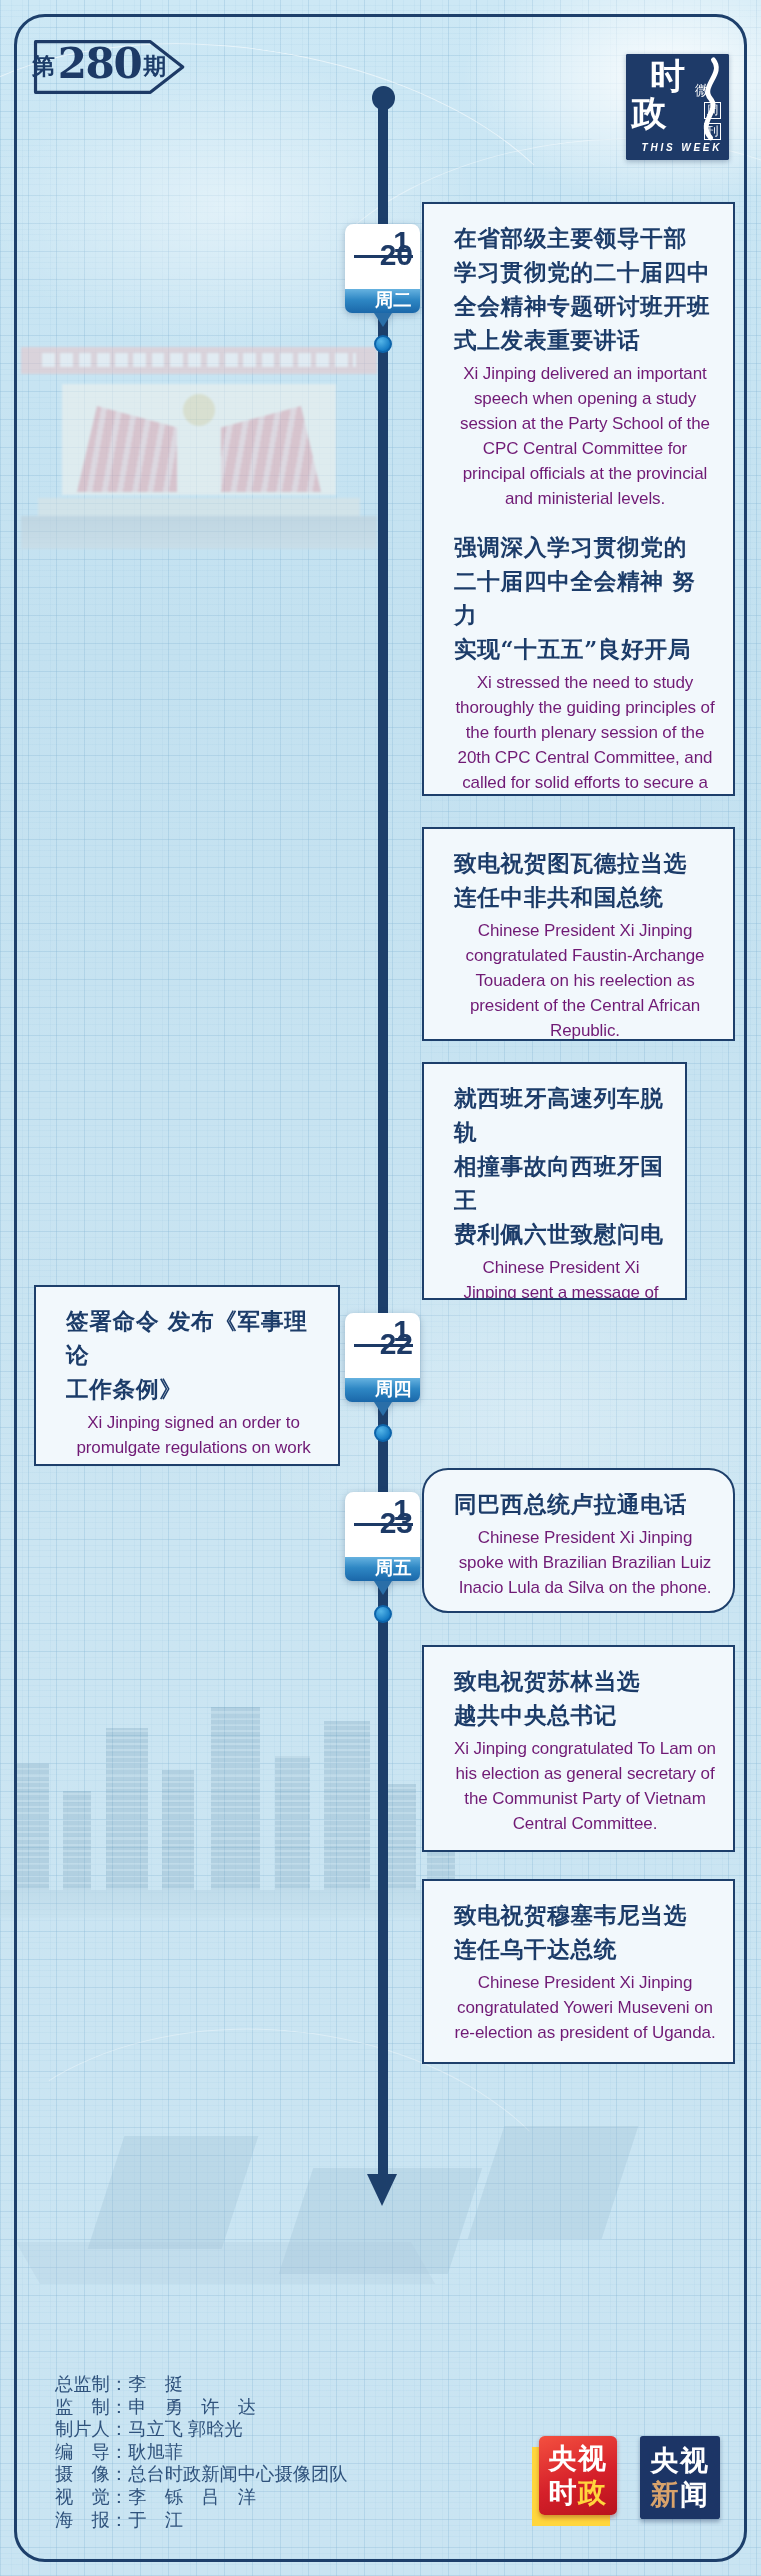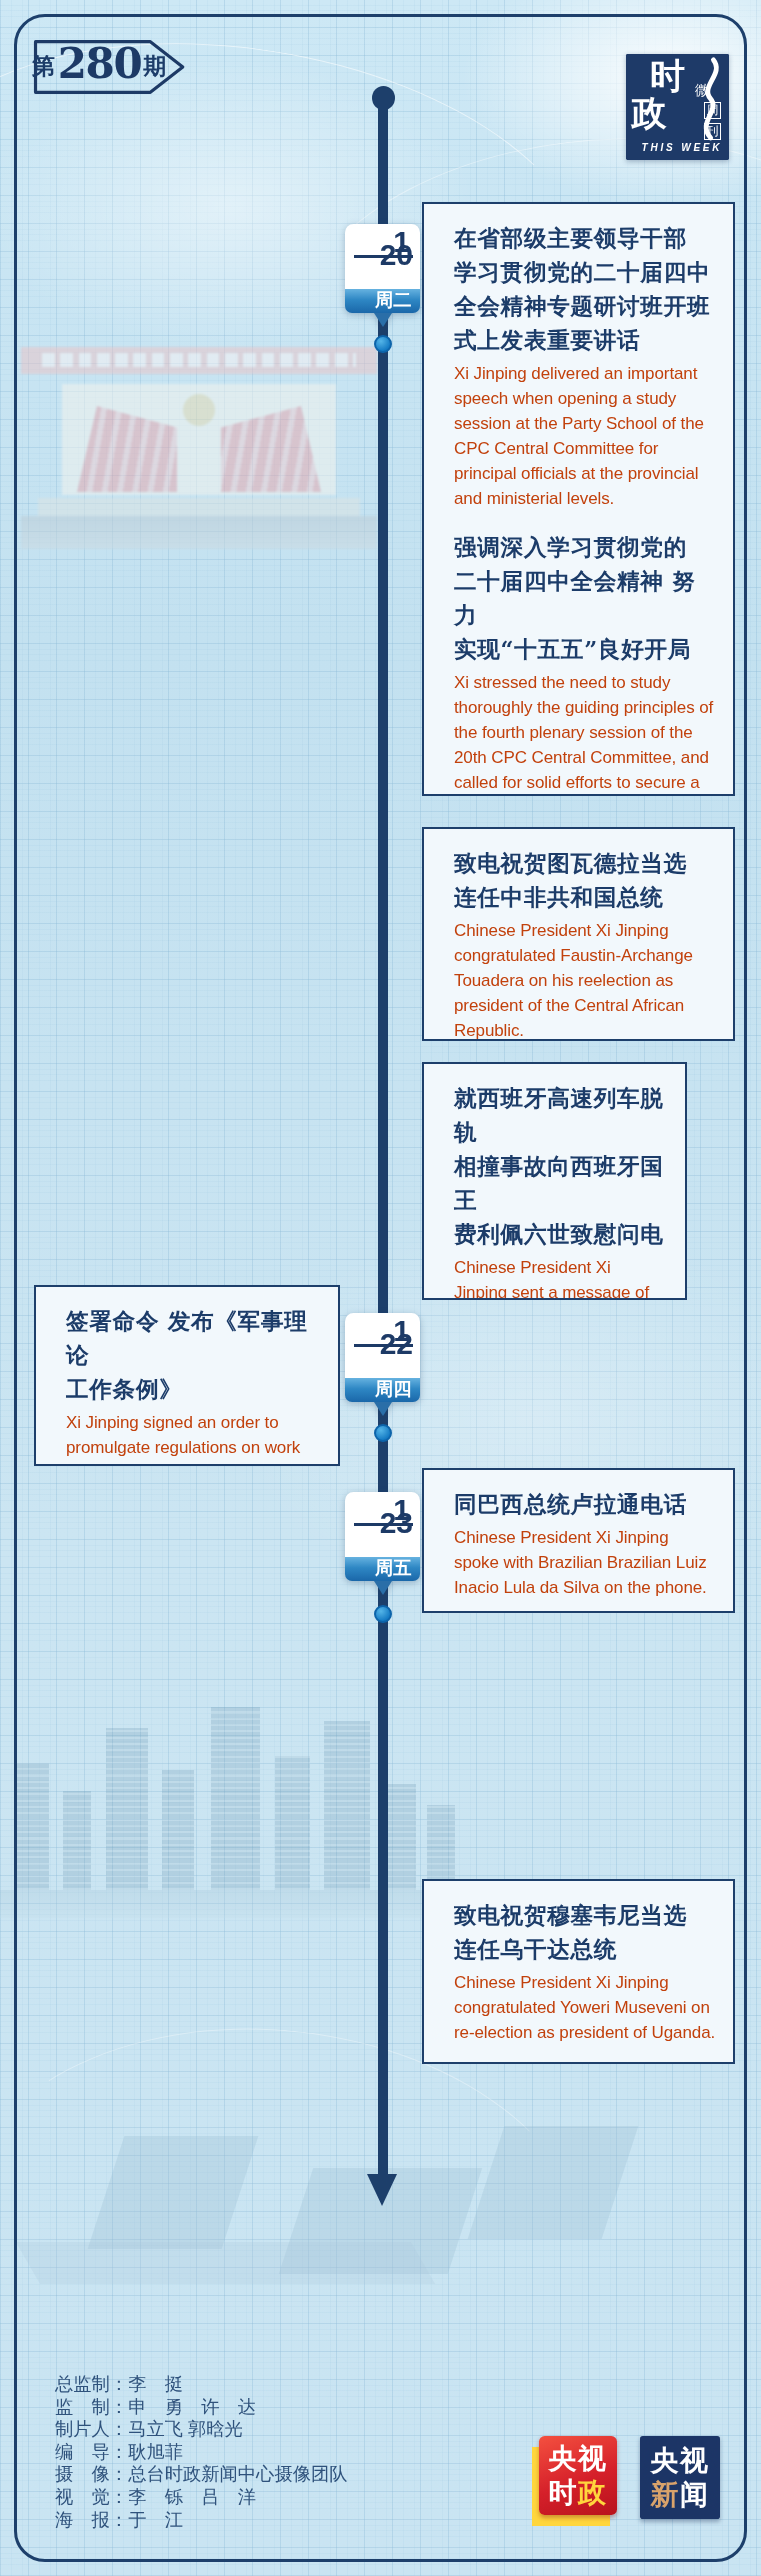--- a/index.html
+++ b/index.html
@@ -92,27 +92,27 @@
   .tl-dot{position:absolute;left:374px;width:18.3px;height:18.3px;border-radius:50%;
     background:radial-gradient(circle at 35% 30%,#54b5e8,#1278c2 75%);
     border:2.1px solid #0d64aa;}
   #dot1{top:335px;} #dot2{top:1424px;} #dot3{top:1605px;}
 
   
   .card{position:absolute;background:#f2f8fc;border:2.1px solid #1d3f6b;overflow:hidden;
     padding:17px 17px 0 30px;}
   .zh{font-family:"DejaVu Serif",serif;font-weight:bold;color:#1c3c69;
     font-size:22.6px;line-height:34px;white-space:pre-line;letter-spacing:0.7px;word-break:break-all;}
-  .en{color:#c2410c;font-size:17px;line-height:25px;margin-top:4.2px;letter-spacing:-0.1px;}
+  .en{color:#701a75;font-size:17px;line-height:25px;margin-top:4.2px;letter-spacing:-0.1px;text-align:center;}
   .zh2{margin-top:19px;}
   #card1{left:422px;top:202px;width:313px;height:594px;}
   #card2{left:422px;top:827px;width:313px;height:214px;}
   #card3{left:422px;top:1062px;width:265px;height:238px;}
   #card4{left:34px;top:1285px;width:306px;height:181px;}
-  #card5{left:422px;top:1468px;width:313px;height:145px;}
+  #card5{left:422px;top:1468px;width:313px;height:145px;border-radius:26px;}
   #card6{left:422px;top:1645px;width:313px;height:207px;}
   #card7{left:422px;top:1879px;width:313px;height:185px;}
 
   
   #credits{position:absolute;left:55px;top:2373px;color:#2f527c;font-size:18.3px;line-height:22.6px;}
 
   
   #logo-red{position:absolute;left:532px;top:2436px;width:86px;height:92px;}
   #logo-red .back{position:absolute;left:0;top:11.3px;width:78px;height:79px;background:#ffd63d;}
   #logo-red .front{position:absolute;left:7px;top:0;width:78px;height:79px;border-radius:5.6px;
@@ -256,20 +256,25 @@
     <div class="zh">签署命令 发布《军事理论
 工作条例》</div>
     <div class="en">Xi Jinping signed an order to promulgate regulations on work related to military theory.</div>
   </div>
 
   <div class="card" id="card5">
     <div class="zh">同巴西总统卢拉通电话</div>
     <div class="en">Chinese President Xi Jinping spoke with Brazilian Brazilian Luiz Inacio Lula da Silva on the phone.</div>
   </div>
 
+  <div class="card" id="card6">
+    <div class="zh">致电祝贺苏林当选
+越共中央总书记</div>
+    <div class="en">Xi Jinping congratulated To Lam on his election as general secretary of the Communist Party of Vietnam Central Committee.</div>
+  </div>
 
   <div class="card" id="card7">
     <div class="zh">致电祝贺穆塞韦尼当选
 连任乌干达总统</div>
     <div class="en">Chinese President Xi Jinping congratulated Yoweri Museveni on re-election as president of Uganda.</div>
   </div>
 
   <div id="credits">
     <div>总监制：李　挺</div>
     <div>监　制：申　勇　许　达</div>

